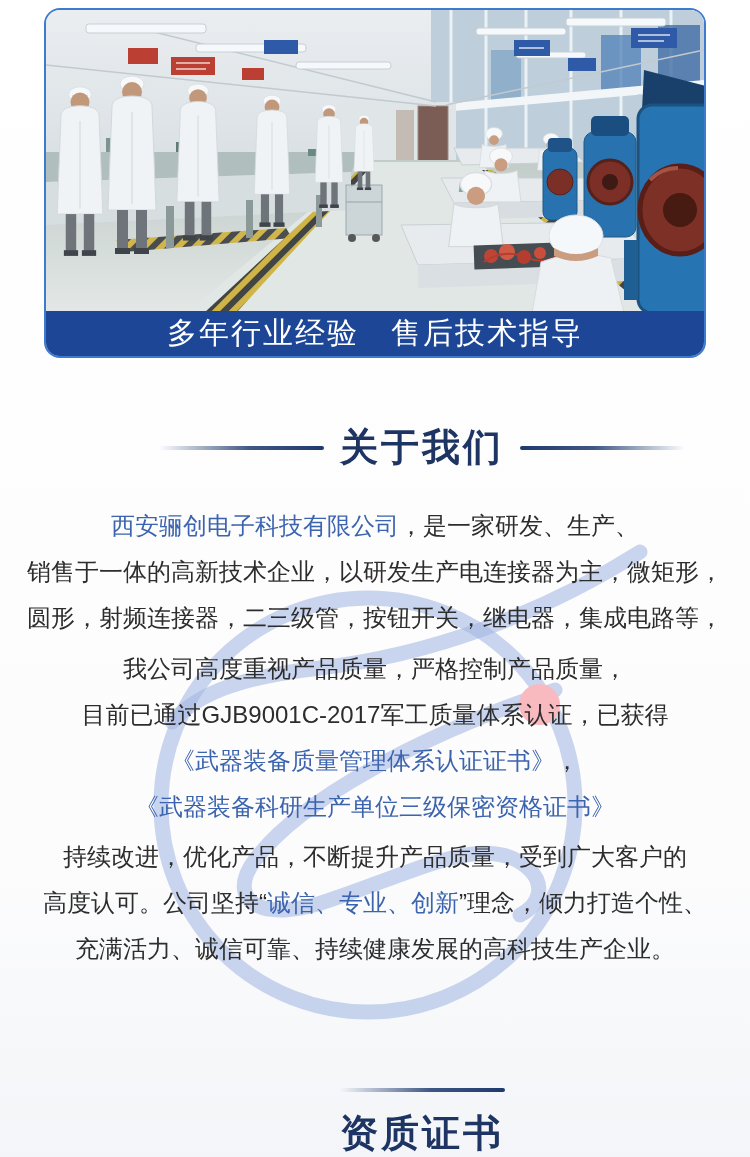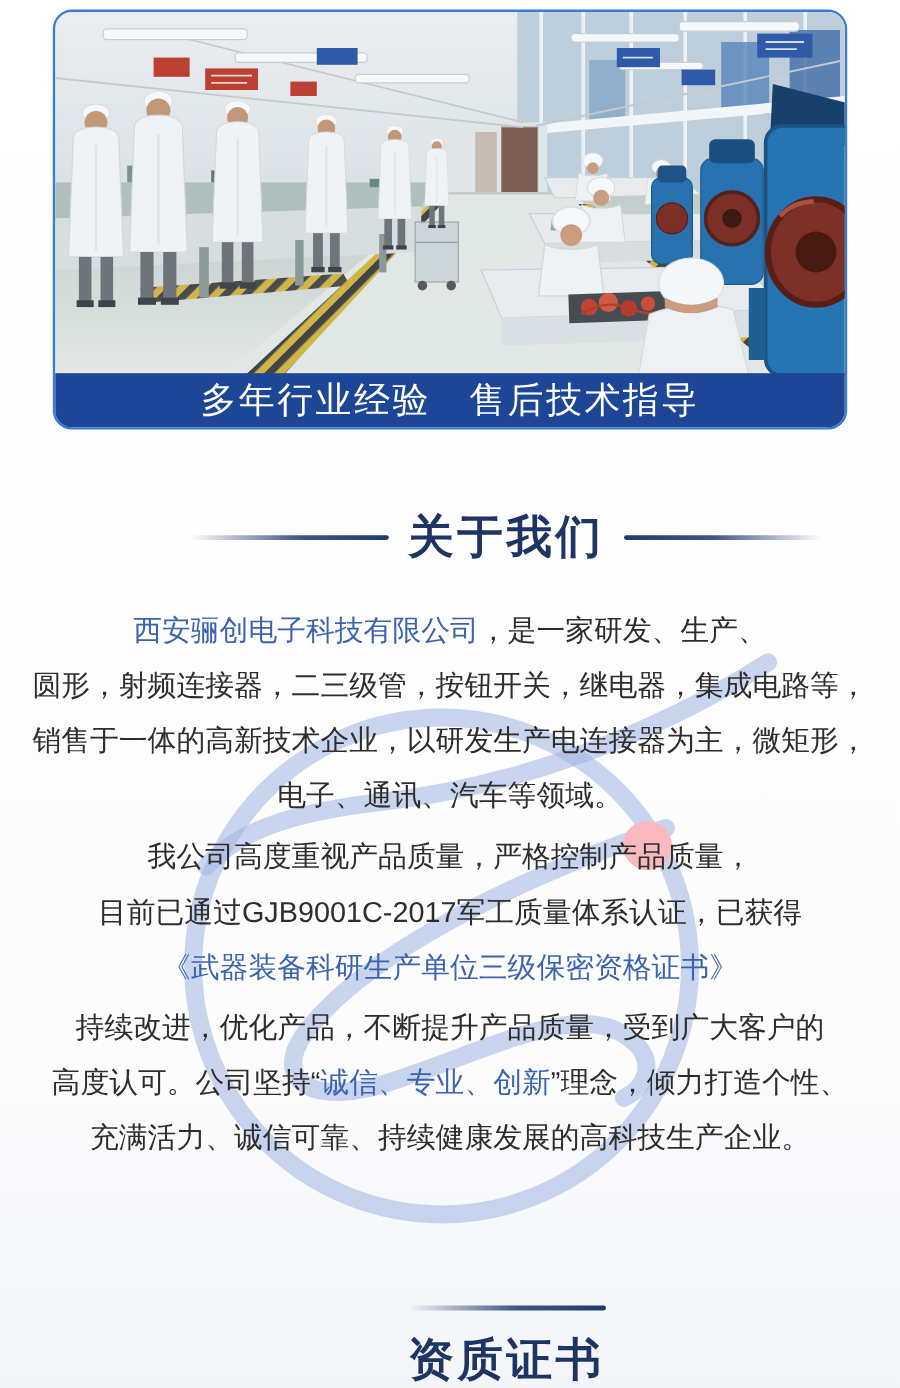--- a/index.html
+++ b/index.html
@@ -233,27 +233,27 @@
 
   <div class="sec-title about">
     <span class="tline left"></span>
     <span class="txt">关于我们</span>
     <span class="tline right"></span>
   </div>
 
   <div class="about-text">
     <p class="para p1">
       <span class="ln"><span class="blue">西安骊创电子科技有限公司</span><span>，是一家研发、生产、</span></span>
+      <span class="ln">销售于一体的高新技术企业，以研发生产电连接器为主，微矩形，</span>
       <span class="ln">圆形，射频连接器，二三级管，按钮开关，继电器，集成电路等，</span>
-      <span class="ln">销售于一体的高新技术企业，以研发生产电连接器为主，微矩形，</span>
-      <span class="ln">电子、通讯、汽车等领域。</span>
     </p>
     <p class="para p2">
       <span class="ln">我公司高度重视产品质量，严格控制产品质量，</span>
       <span class="ln">目前已通过GJB9001C-2017军工质量体系认证，已获得</span>
+      <span class="ln"><span class="blue">《武器装备质量管理体系认证证书》</span><span>，</span></span>
       <span class="ln blue">《武器装备科研生产单位三级保密资格证书》</span>
     </p>
     <p class="para p3">
       <span class="ln">持续改进，优化产品，不断提升产品质量，受到广大客户的</span>
       <span class="ln"><span>高度认可。公司坚持“</span><span class="blue">诚信、专业、创新</span><span>”理念，倾力打造个性、</span></span>
       <span class="ln">充满活力、诚信可靠、持续健康发展的高科技生产企业。</span>
     </p>
   </div>
 
   <div class="sec-title certs">

